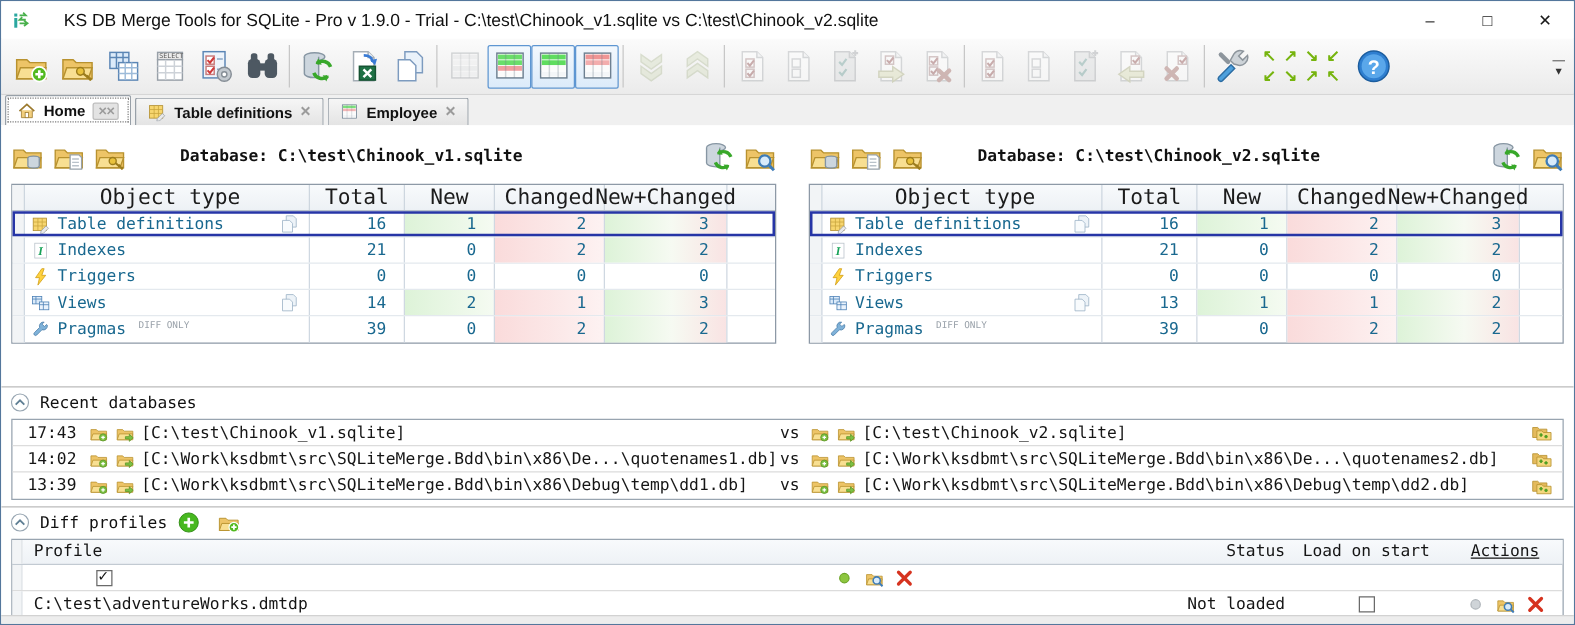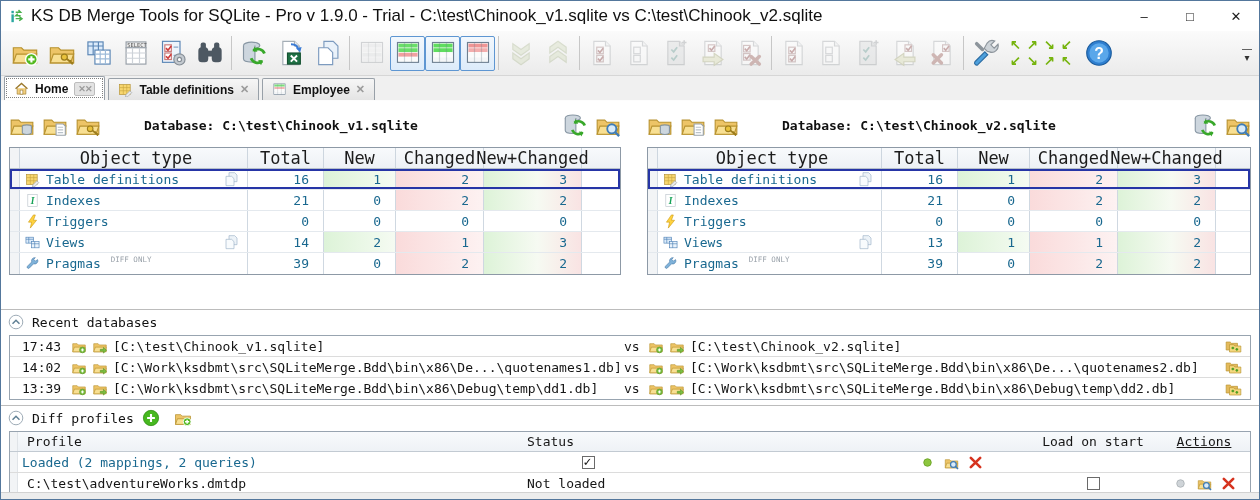--- a/index.html
+++ b/index.html
@@ -3,21 +3,21 @@
 <meta charset="utf-8">
 <style>
   * { box-sizing: border-box; margin: 0; padding: 0; }
   html,body { width:1260px; height:500px; overflow:hidden; background:#fff;
               font-family:"Liberation Sans", sans-serif; }
   .window { width:1260px; height:500px; border:1px solid #54779c; display:flex; flex-direction:column; background:#fff; }
 
   
   .titlebar { height:30px; display:flex; align-items:center; padding-left:9px; background:#fff; flex:none; }
   .appicon { width:17px; height:17px; flex:none; }
-  .title { font-size:17px; color:#101010; margin-left:4px; flex:1; white-space:nowrap; }
+  .title { font-size:14px; color:#101010; margin-left:24px; flex:1; white-space:nowrap; }
   .winbtns { display:flex; height:100%; }
   .winbtn { width:46px; height:100%; display:flex; align-items:center; justify-content:center; font-size:13px; color:#1a1a1a; }
 
   
   .toolbar { height:45px; background:linear-gradient(#fbfbfb,#ebebeb); border-bottom:1px solid #d6d6d6;
              display:flex; align-items:center; padding:0 5px; flex:none; }
   .tbtn { width:37px; height:38px; display:flex; align-items:center; justify-content:center; flex:none; }
   .tbtn svg { width:28px; height:28px; }
   .tbtn.pressed { border:1px solid #5e96d2; border-radius:2px; background:linear-gradient(#f3f8fd,#dcebfa); width:35px; height:35px; }
   .dis { opacity:.42; filter:saturate(.45); }
@@ -86,21 +86,21 @@
   .mi { width:16px; height:15px; flex:none; } .mi svg { width:16px; height:15px; }
   .vs { width:24px; flex:none; }
   .rright { display:flex; align-items:center; gap:5px; flex:1; }
   .ropen { margin-left:auto; margin-right:7px; width:19px; height:16px; } .ropen svg { width:19px; height:16px; }
 
   .phrow { display:flex; height:20px; background:linear-gradient(#f8fafc,#eef2f6); border-bottom:1px solid #c2cad2; font-size:13px; color:#151515; align-items:center; }
   .prow { display:flex; height:21px; border-bottom:1px solid #dcdcdc; font-size:13px; color:#151515; align-items:center; }
   .prow:last-child { border-bottom:none; }
   .pc-strip { width:8px; height:100%; background:#f2f4f6; border-right:1px solid #e0e4e8; flex:none; }
   .pc-profile { width:505px; padding-left:9px; flex:none; }
-  .pc-status { width:505px; padding-left:4px; flex:none; }
+  .pc-status { width:505px; padding-left:4px; flex:none;text-align:right; }
   .pc-load { width:130px; display:flex; justify-content:center; flex:none; }
   .pc-act { flex:1; display:flex; justify-content:center; align-items:center; gap:9px;text-decoration:underline; }
   .loaded { color:#19688f; }
   .cbx { width:13px; height:13px; border:1px solid #6a6a6a; background:#fff; position:relative; display:inline-block; }
   .cbx.checked::after { content:"\2713"; position:absolute; left:1px; top:-3px; font-size:13px; font-weight:bold; color:#111; }
   .ai { width:15px; height:15px; } .ai svg { width:15px; height:15px; }
 
   .statusstrip { height:7px; background:#ededed; border-top:1px solid #d2d2d2; flex:none; }
 </style>
 </head>
@@ -834,21 +834,20 @@
     <div class="listbox">
       <div class="phrow">
         <span class="pc-strip"></span>
         <span class="pc-profile">Profile</span>
         <span class="pc-status">Status</span>
         <span class="pc-load">Load on start</span>
         <span class="pc-act">Actions</span>
       </div>
       <div class="prow">
         <span class="pc-strip"></span>
-        <span class="pc-status loaded">Loaded (2 mappings, 2 queries)</span>
         <span class="pc-load">
             <span class="cbx checked"></span>
           </span>
         <span class="pc-act">
           <span class="ai"><svg viewBox="0 0 24 24" xmlns="http://www.w3.org/2000/svg">
                 <circle cx="12" cy="12" r="6" fill="#8dc63f" stroke="#6da427" stroke-width="1.5"></circle>
               </svg></span>
           <span class="ai"><svg viewBox="0 0 24 24" xmlns="http://www.w3.org/2000/svg">
                 <path d="M2 7.5h7l2 2h11v11H2z" fill="#edc467" stroke="#b8922f"></path>
                 <path d="M2 20.5l2.6-7.5H22l-2.6 7.5z" fill="#f8df92" stroke="#b8922f"></path>

